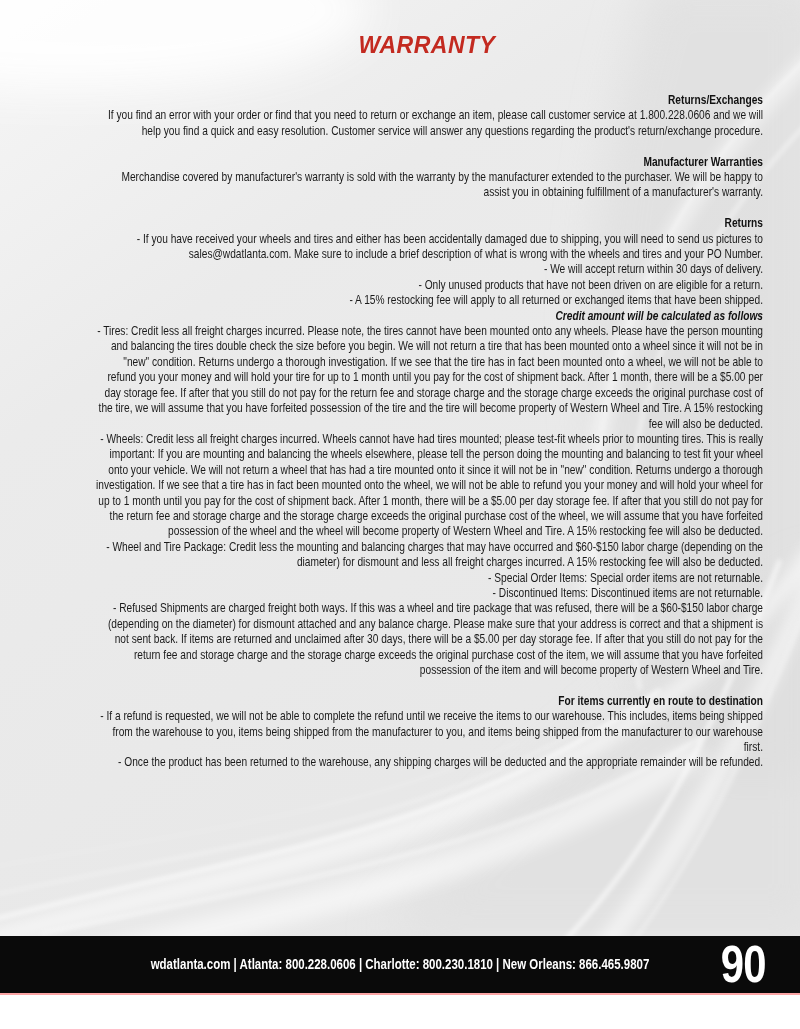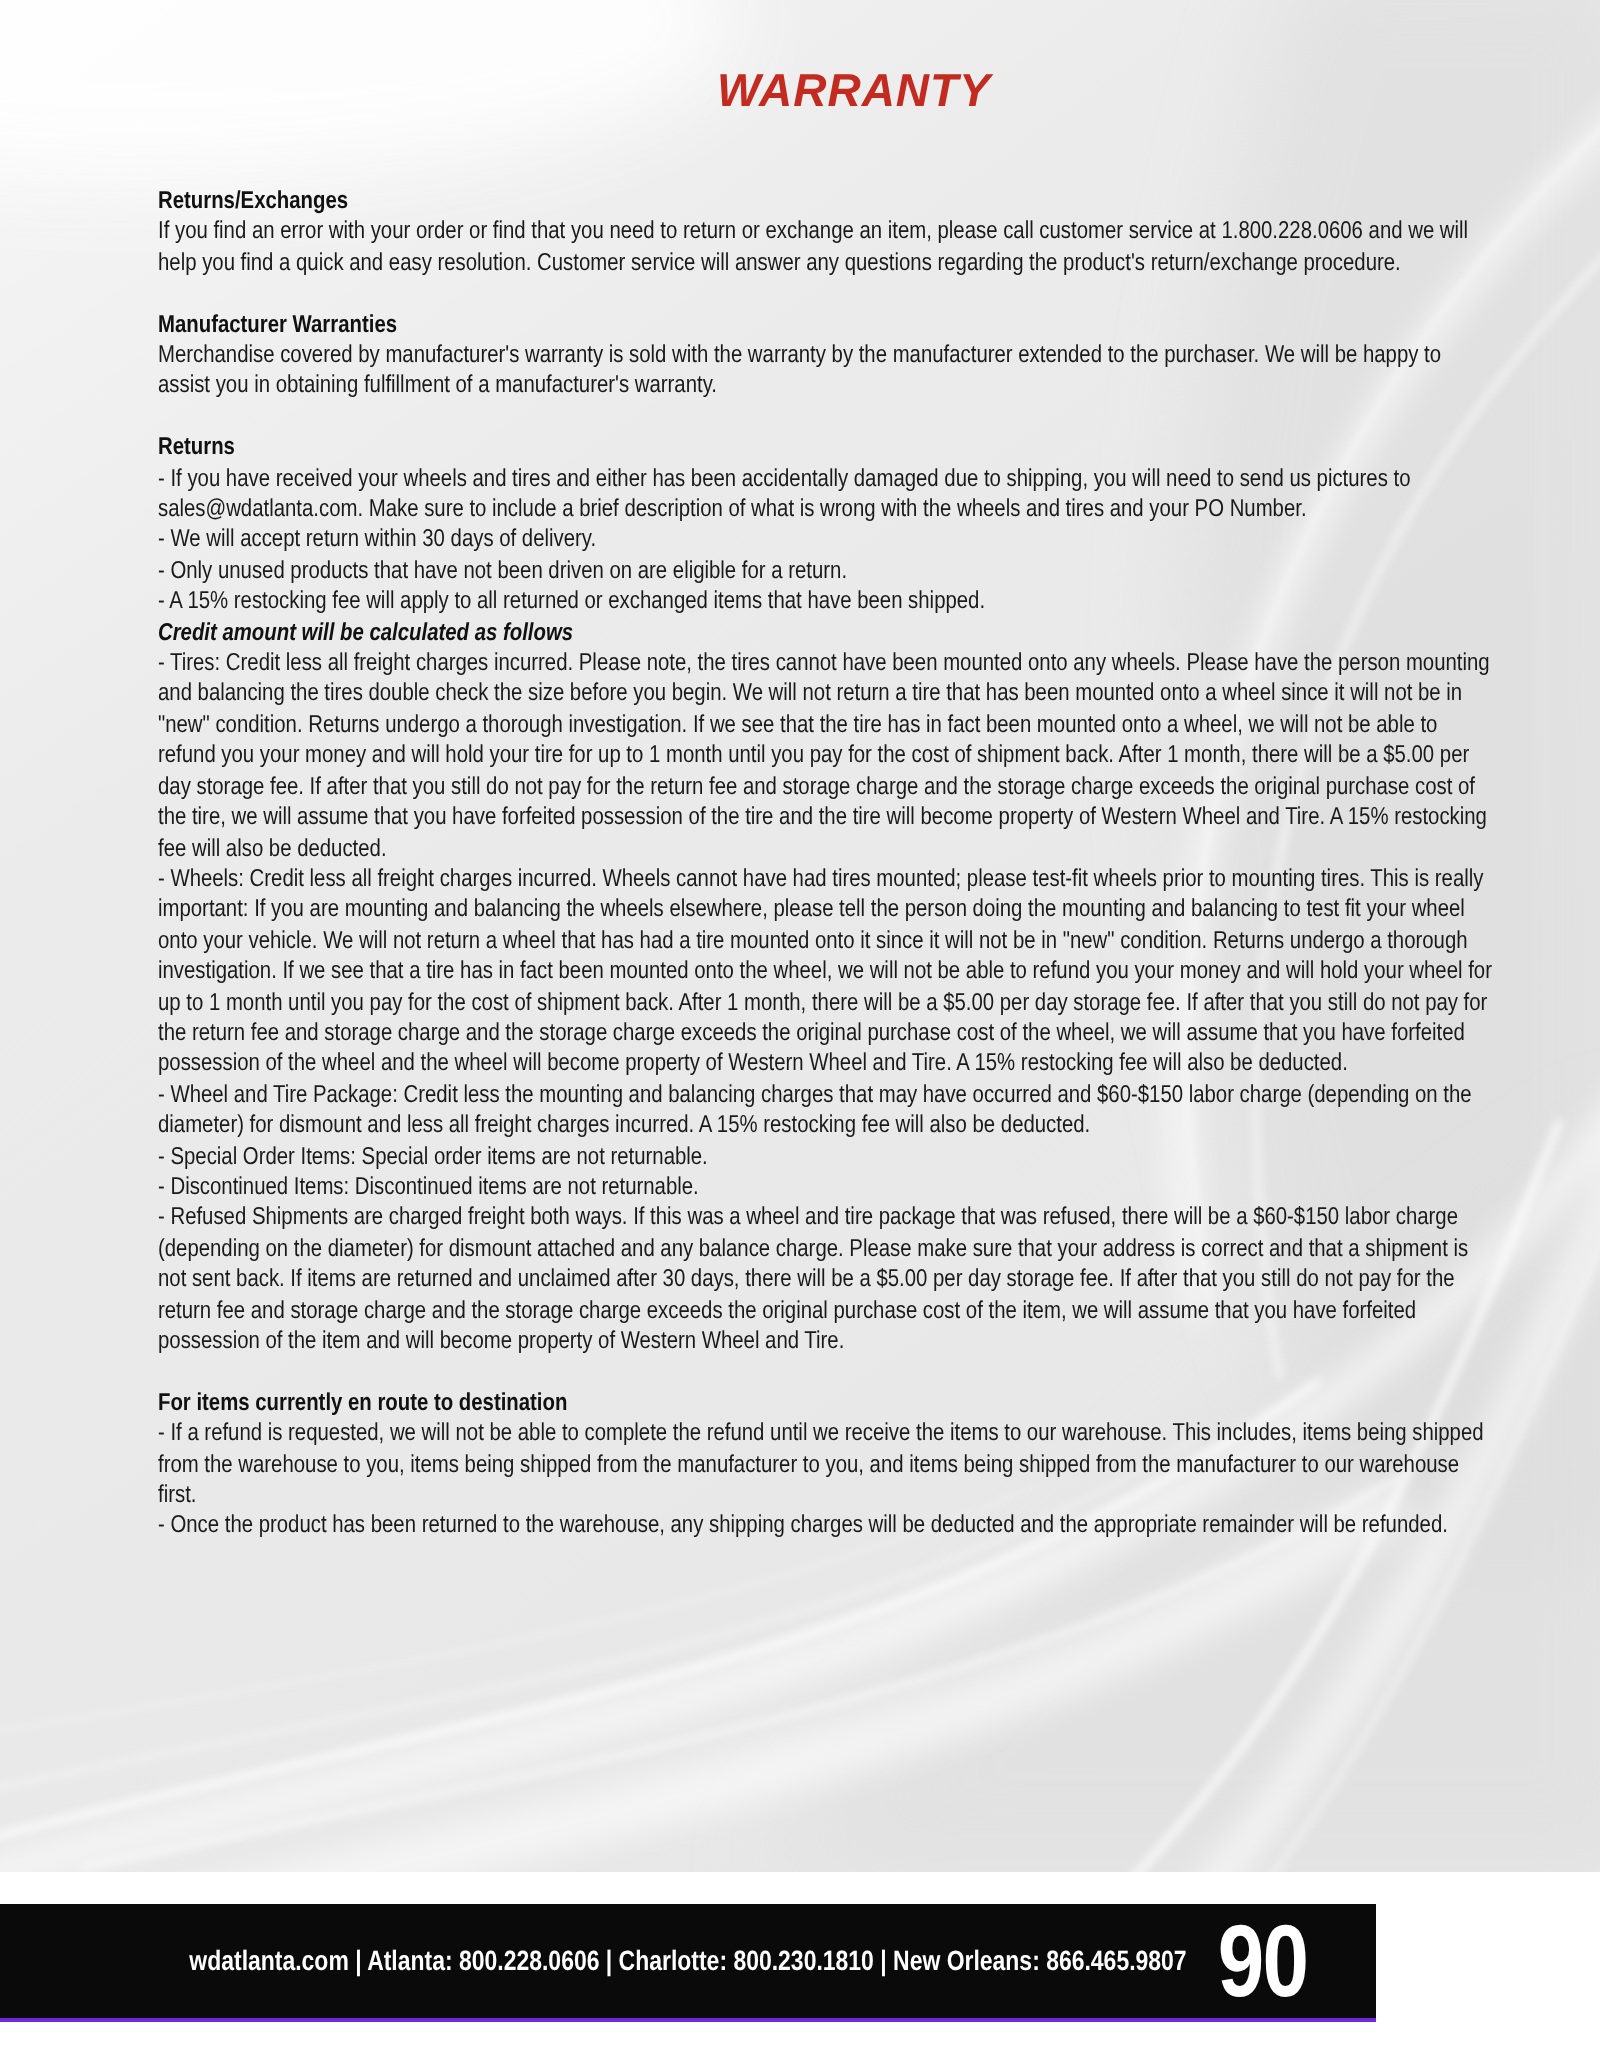--- a/index.html
+++ b/index.html
@@ -27,22 +27,23 @@
     margin: 32px 0 0 0;
     text-align: center;
     font-size: 23px;
     line-height: 26px;
     font-weight: bold;
     font-style: italic;
     color: #c32a20;
     letter-spacing: 0.5px;
   }
   .content {
-    margin: 35px 0 0 52px;
+    margin: 35px 0 0 68px;
     width: 668px;
+    text-align: right;
   }
   .scale {
     width: 800px;
     transform: scaleX(0.835);
     transform-origin: 0 0;
     font-size: 12.2px;
     line-height: 15.4px;
   }
   .sec { margin: 0; }
   .sec + .sec { margin-top: 15.4px; }
@@ -59,26 +60,25 @@
     font-size: 12.2px;
     line-height: 15.4px;
     font-weight: bold;
     font-style: italic;
     color: #111111;
   }
   .footer {
     position: absolute;
     top: 936px;
     left: 0;
-    width: 688px;
+    width: 800px;
     height: 57px;
     background: #0a0a0a;
-    border-bottom: 2px solid #6d28d9;
+    border-bottom: 2px solid #fca5a5;
     z-index: 2;
-    margin-top: 16px;
   }
   .footer-contact {
     position: absolute;
     left: 0;
     width: 100%;
     top: 0;
     height: 57px;
     line-height: 57px;
     text-align: center;
     color: #ffffff;

